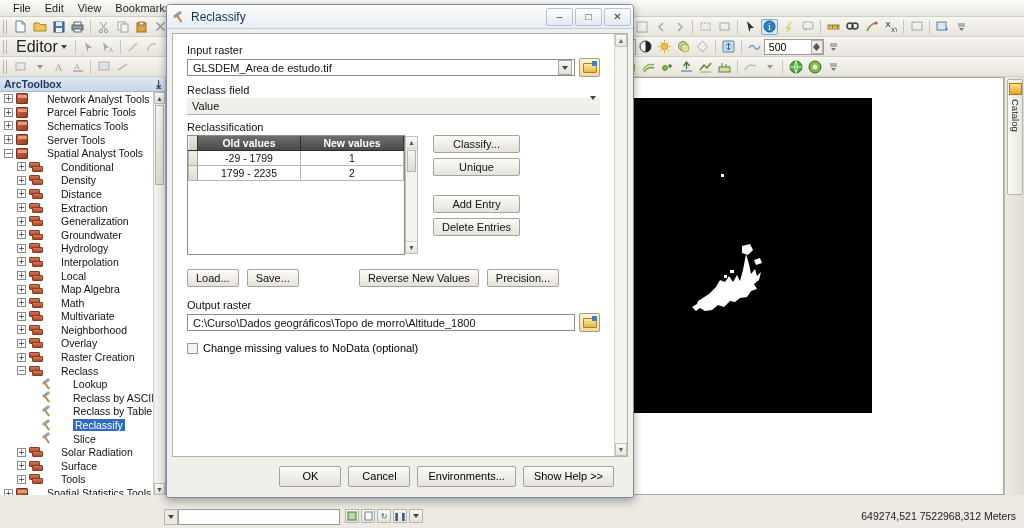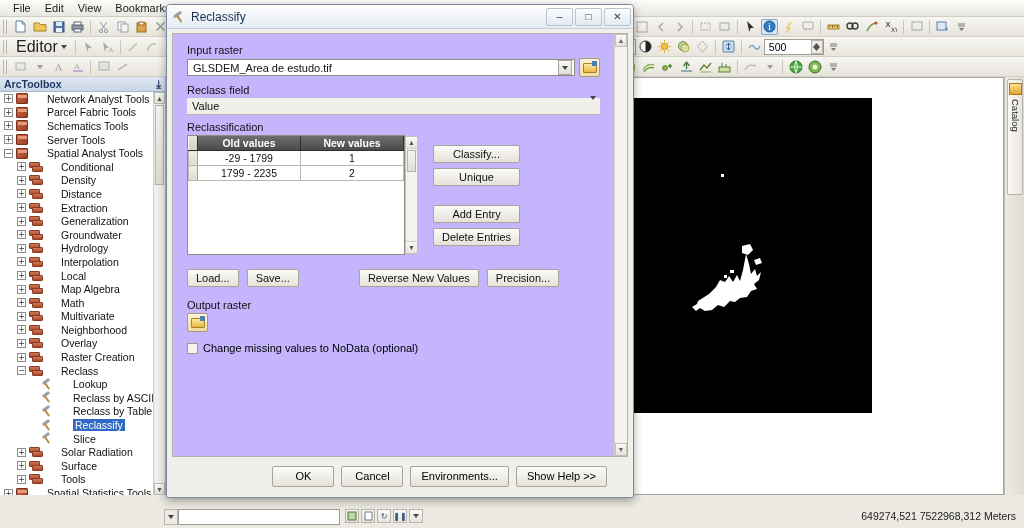--- a/index.html
+++ b/index.html
@@ -151,21 +151,21 @@
   }
   .dlg-title .dicon { width:14px;height:14px;margin-right:4px;position:relative;flex:none;}
   .dlg-title .dicon:before{content:"";position:absolute;left:0;top:3px;width:9px;height:3px;background:#9aa0a6;transform:rotate(-35deg);border-radius:1px;}
   .dlg-title .dicon:after{content:"";position:absolute;left:5px;top:4px;width:2px;height:9px;background:#b98a4e;transform:rotate(-35deg);border-radius:1px;}
   .dlg-title .dttext { font-size:12px; color:#15314f; }
   .wbtns { margin-left:auto; display:flex; gap:2px; }
   .wbtn { width:27px;height:18px; border:1px solid #b9c3cf; border-radius:2px;
      background:linear-gradient(#fcfdfe,#e4eaf1); display:flex;align-items:center;justify-content:center;
      font-size:10px; color:#2c3e50; }
   .dlg-body { position:absolute; left:5px; right:5px; top:28px; bottom:40px;
-     background:#c4b5fd; border:1px solid #b4b2a9; }
+     background:#ffffff; border:1px solid #b4b2a9; }
   .dlg-scroll { position:absolute; right:0; top:0; bottom:0; width:13px; background:#f4f3ee; border-left:1px solid #d4d2c9; }
   .dlg-scroll .dsb { height:13px; display:flex;align-items:center;justify-content:center;font-size:7px;color:#666;
      background:linear-gradient(#fafaf7,#e6e4db); border:1px solid #c3c1b8; }
   .dlg-scroll .dsb.b { position:absolute;bottom:0;left:0;right:0; }
   .dlg-content { position:absolute; left:0; right:13px; top:0; bottom:0; padding:10px 14px 0 14px; }
 
   .lbl { font-size:11px; color:#111; margin-bottom:2px; }
   .fieldrow { display:flex; align-items:center; gap:4px; margin-bottom:7px; }
   .textbox { flex:1; height:17px; background:#fff; border:1px solid #8e8c84;
      display:flex; align-items:center; padding:0 2px 0 5px; font-size:11px; color:#111; }
@@ -192,32 +192,32 @@
     font-size:10.5px; text-align:center; height:12px; border:1px solid #b9b7ae; color:#111; background:#fff;
   }
   .gtable td.rowhdr { background:linear-gradient(#f2f0e8,#dcdad1); border-right:1px solid #9f9d94; }
   .gscroll { position:absolute; right:-14px; top:0; bottom:0; width:13px; background:#f4f3ee; border:1px solid #c3c1b8; }
   .gscroll .gsb { height:12px; display:flex;align-items:center;justify-content:center;font-size:7px;color:#555;
      background:linear-gradient(#fafaf7,#e6e4db); border-bottom:1px solid #cfcdc4;}
   .gscroll .gsb.b { position:absolute;bottom:0;left:0;right:0;border-bottom:none;border-top:1px solid #cfcdc4;}
   .gscroll .gthumb { position:absolute;left:1px;right:1px;top:13px;height:22px;
      background:linear-gradient(#f7f6f2,#dddbd2);border:1px solid #b4b2a9;}
 
-  .btncol { display:flex; flex-direction:column; gap:5px; padding-left:18px;justify-content:center; }
+  .btncol { display:flex; flex-direction:column; gap:5px; padding-left:18px; }
   .btn {
     height:18px; min-width:68px; padding:0 8px;
     background:linear-gradient(#fbfbf8,#e4e2d9); border:1px solid #a5a39a; border-radius:2px;
     font-size:11px; color:#111; display:flex; align-items:center; justify-content:center; white-space:nowrap;
   }
   .btnrow { display:flex; align-items:center; gap:8px; margin-top:14px; }
   .chkrow { display:flex; align-items:center; gap:5px; margin-top:10px; }
   .chk { width:11px;height:11px;background:#f4f3ee;border:1px solid #9b998f; flex:none; }
 
   .dlg-footer {
-    position:absolute; left:5px; right:12px; bottom:6px; height:30px;
+    position:absolute; left:5px; right:5px; bottom:6px; height:30px;
     display:flex; align-items:center; justify-content:flex-end; gap:7px; padding-right:14px;
   }
   .fbtn { height:21px; min-width:62px; padding:0 10px;
     background:linear-gradient(#fbfbf8,#e4e2d9); border:1px solid #a5a39a; border-radius:2px;
     font-size:11px; display:flex;align-items:center;justify-content:center; white-space:nowrap; }
 </style>
 </head>
 <body>
 
 <div id="app">
@@ -955,20 +955,23 @@
 
         <div class="btnrow" id="rowbtns">
             <div class="btn" style="min-width: 44px;">Load...</div>
             <div class="btn" style="min-width: 44px;">Save...</div>
             <div class="btn" style="margin-left: 52px;">Reverse New Values</div>
             <div class="btn">Precision...</div>
           </div>
 
         <div class="lbl" style="margin-top:12px">Output raster</div>
         <div class="fieldrow">
+          <div class="textbox">
+            <span>C:\Curso\Dados geográficos\Topo de morro\Altitude_1800</span>
+          </div>
           <div class="browse">
             <span class="folder"></span>
           </div>
         </div>
 
         <div class="chkrow">
           <span class="chk"></span>
           <span>Change missing values to NoData (optional)</span>
         </div>
       </div>

